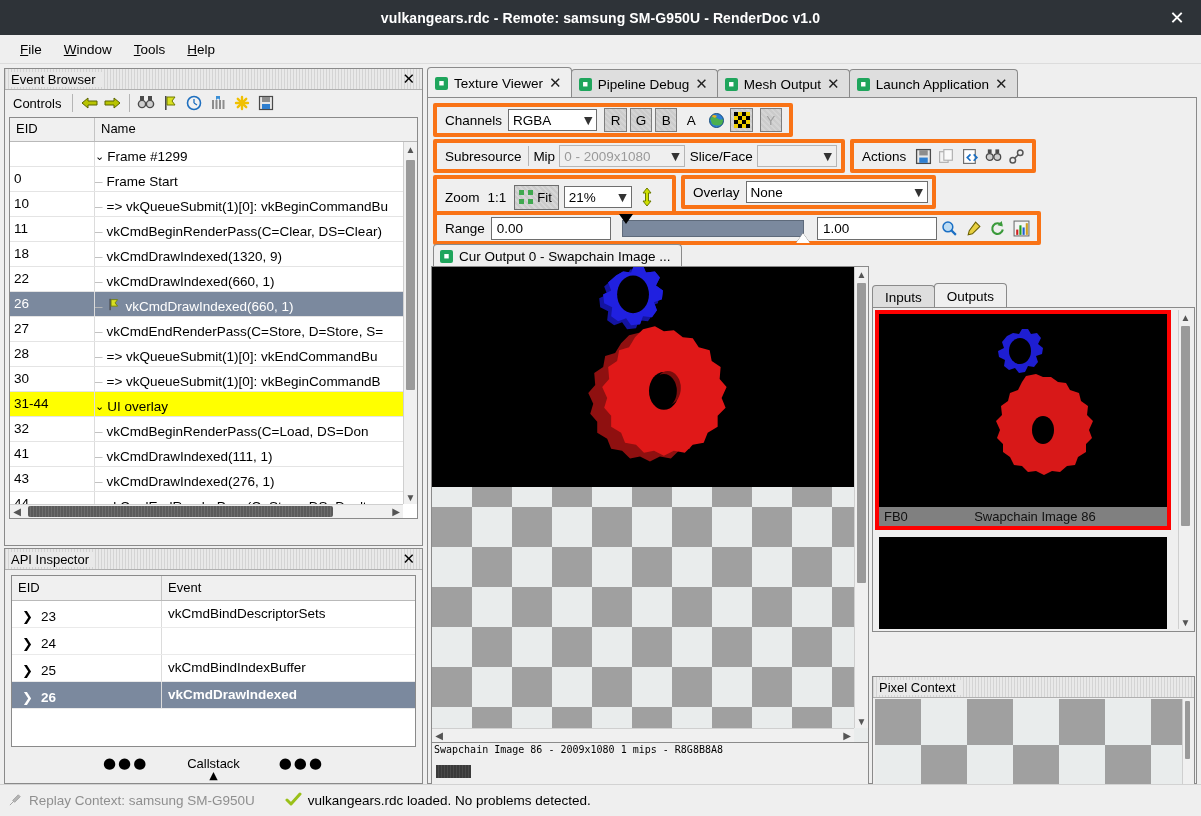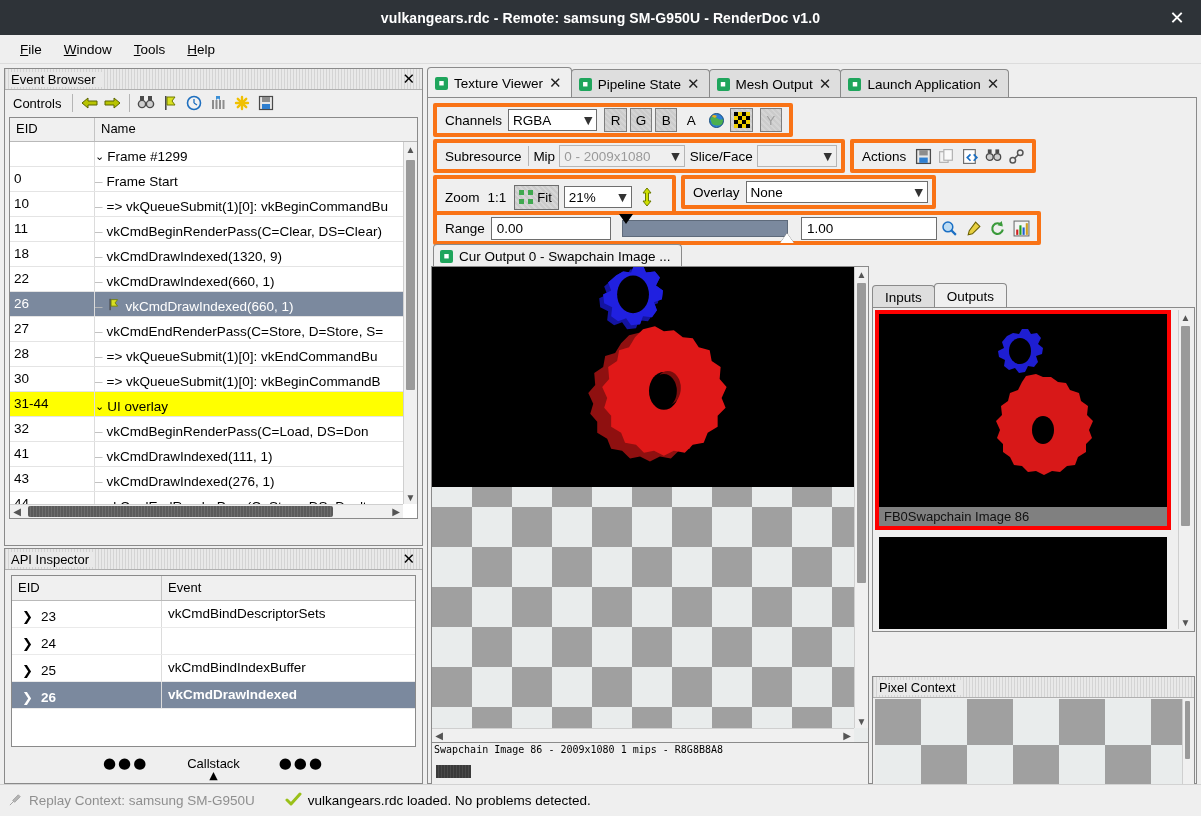--- a/index.html
+++ b/index.html
@@ -163,21 +163,21 @@
             display:flex; align-items:center; cursor:pointer; }
   .io-tab.active { background:#efefef; height:25px; }
 
   .thumbbox { position:absolute; border:1px solid #8a8a8a; background:#efefef; }
   .thumb { position:relative; background:#000; }
   .thumb.selected { outline:4px solid #ff0000; outline-offset:0px; }
   .thumb .caption { position:absolute; left:0; right:0; bottom:0; height:19px;
       background:rgba(150,150,150,0.85); display:flex; align-items:center;
       padding:0 5px; font-size:13px; color:#111; }
   .thumb .caption .cleft { }
-  .thumb .caption .cmid { flex:1; }
+  .thumb .caption .cmid { flex:1; text-align:center; }
 
   
   .gears { position:absolute; left:0; top:0; width:100%; height:100%; }
 
   #pixelContext { position:absolute; }
   .pcbody { position:absolute; left:2px; right:2px; top:22px; bottom:2px;
      background: repeating-conic-gradient(#e9ecec 0% 25%, #a0a0a0 0% 50%) 0 0 / 92px 92px; }
   .pcbtn { position:absolute; bottom:4px; height:26px; min-width:74px; padding:0 12px;
      border:1px solid #b2b2b2; background:#e4e4e4; color:#9e9e9e; font-size:13.5px;
      display:flex; align-items:center; justify-content:center; border-radius:2px; }
@@ -461,21 +461,21 @@
   <div id="mainArea">
 
     <div class="tabstrip" id="mainTabs">
         <div class="tab active">
           <span class="tabico">■</span>
           <span>Texture Viewer</span>
           <span class="tx">✕</span>
         </div>
         <div class="tab">
           <span class="tabico">■</span>
-          <span>Pipeline State</span>
+          <span>Pipeline Debug</span>
           <span class="tx">✕</span>
         </div>
         <div class="tab">
           <span class="tabico">■</span>
           <span>Mesh Output</span>
           <span class="tx">✕</span>
         </div>
         <div class="tab">
           <span class="tabico">■</span>
           <span>Launch Application</span>
@@ -612,21 +612,21 @@
       <div class="grp" style="position:absolute;left:5px;top:113px;width:608px;height:29px;">
         <span class="glabel">Range</span>
         <span class="txtfield" style="width:120px">0.00</span>
         <span style="width:8px"></span>
         <span class="rangebar">
           <span class="fill"></span>
           <span class="hL"></span>
           <span class="hR"></span>
         </span>
         <span style="width:8px"></span>
-        <span class="txtfield" style="width:136px">1.00</span>
+        <span class="txtfield" style="width:120px">1.00</span>
         <span class="tbtn">
           <svg width="17" height="17" viewBox="0 0 16 16">
             <circle cx="6.5" cy="6.5" r="4.6" fill="#bcdcf4" stroke="#1a6fc4" stroke-width="1.4"></circle>
             <path d="M10,10 L14,14" stroke="#1a6fc4" stroke-width="2"></path>
           </svg>
         </span>
         <span class="tbtn">
           <svg width="17" height="17" viewBox="0 0 16 16">
             <path d="M10,2 L14,6 L7,13 L3,14 L4,10 Z" fill="#e8d040" stroke="#6b6000" stroke-width="1"></path>
           </svg>

